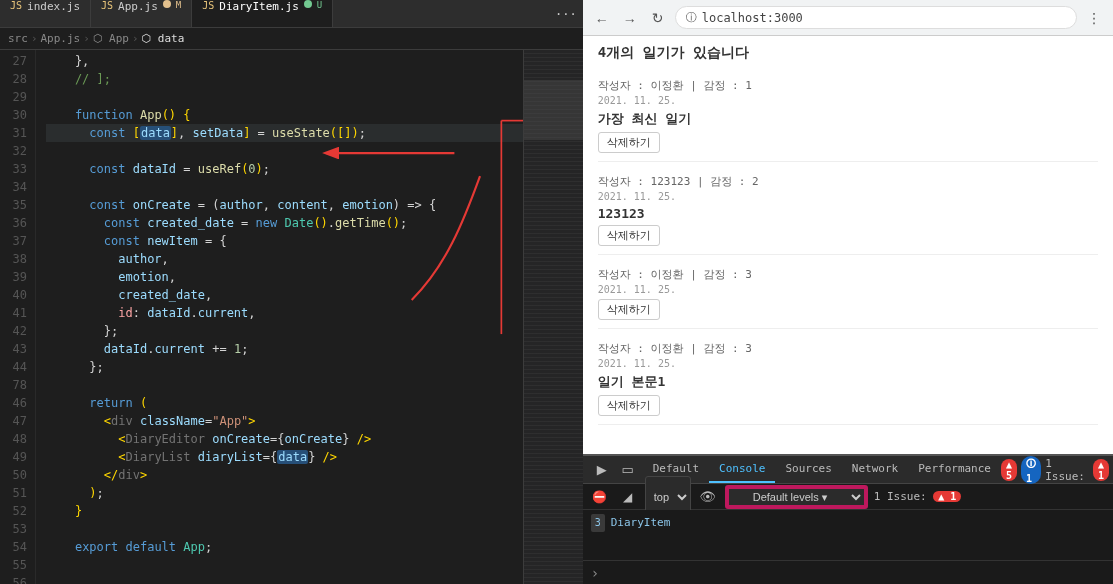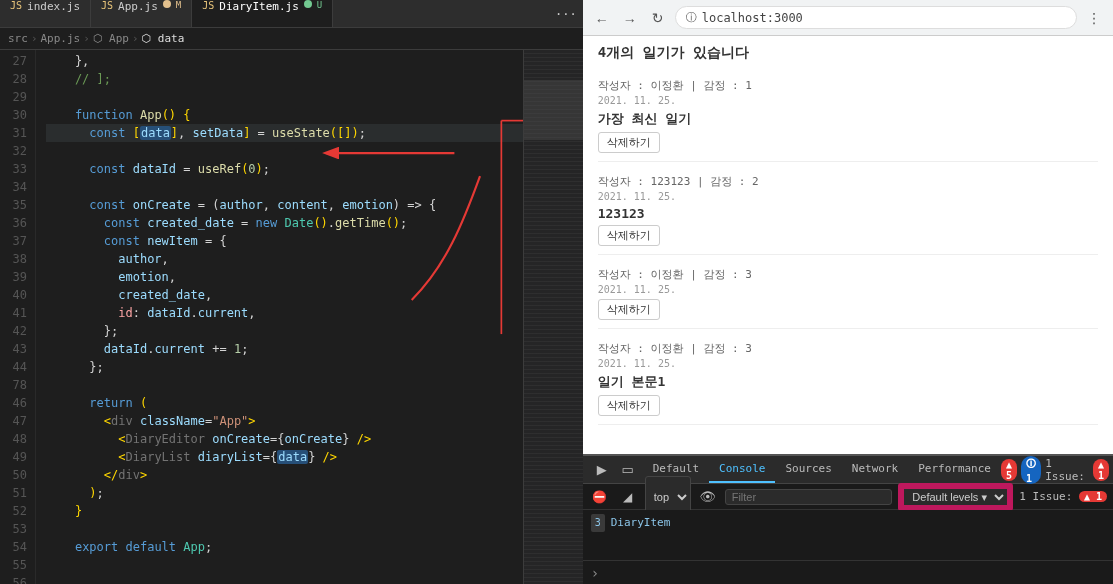--- a/index.html
+++ b/index.html
@@ -293,24 +293,24 @@
       background: #2b2b2b;
       border: 1px solid #444;
       color: #ccc;
       font-size: 11px;
       padding: 1px 6px;
       border-radius: 3px;
     }
 
     .default-levels {
       background: #2b2b2b;
-      border: 6px solid #be185d;
+      border: 4px solid #be185d;
       color: #ccc;
       font-size: 11px;
-      padding: 1px 4px;
+      padding: 1px 20px;
       border-radius: 3px;
     }
 
     .devtools-output {
       flex: 1;
       padding: 4px 8px;
       overflow-y: auto;
       background: #1a1a1a;
     }
 
@@ -576,21 +576,20 @@
         </div>
       </div>
 
       <div class="devtools-console">
         <button class="dt-icon-btn" style="font-size:12px;">⛔</button>
         <button class="dt-icon-btn" style="font-size:12px;">◢</button>
         <select class="top-select">
           <option>top</option>
         </select>
         <button class="dt-icon-btn">👁</button>
-        <input class="console-filter" type="text" placeholder="Filter" style="">
         <select class="default-levels">
           <option>Default levels ▾</option>
         </select>
         <span style="color:#bbb; font-size:11px;">1 Issue: <span class="badge-red" style="font-size:10px;">▲ 1</span></span>
       </div>
 
       <div class="devtools-output">
         <div class="console-row">
           <span class="console-badge">3</span>
           <span style="color:#8bc4e7; cursor:pointer;">DiaryItem</span>

